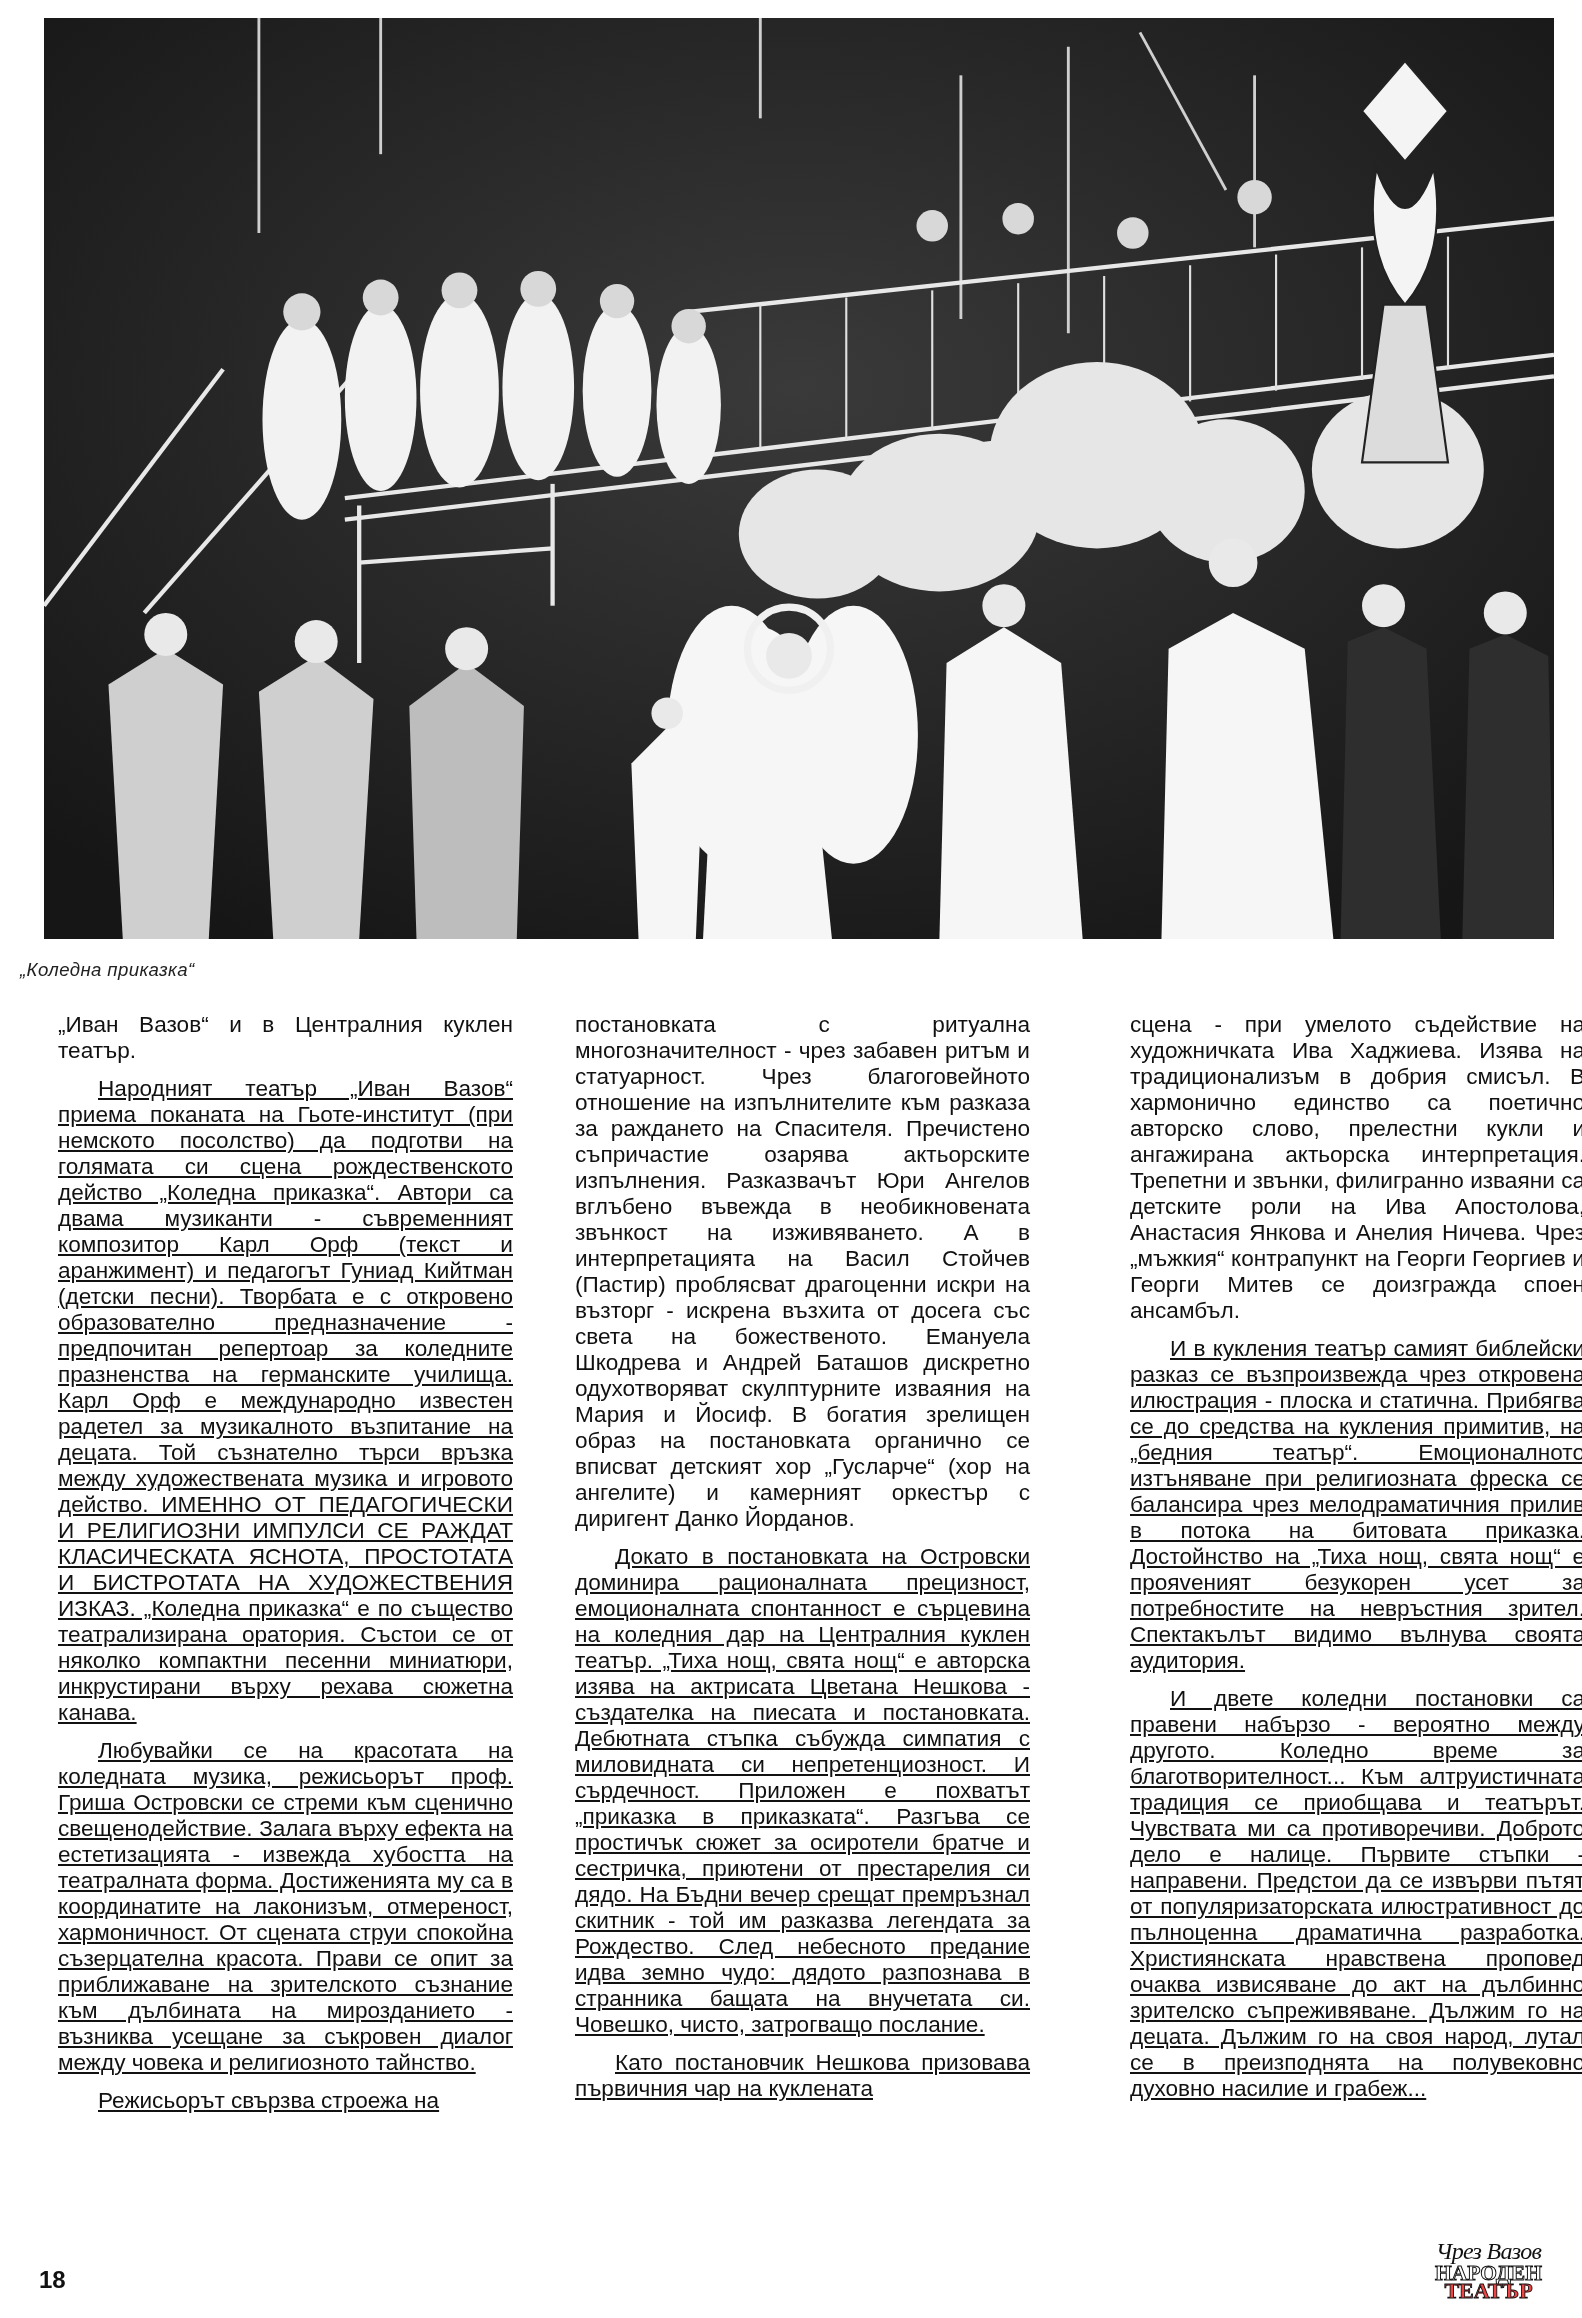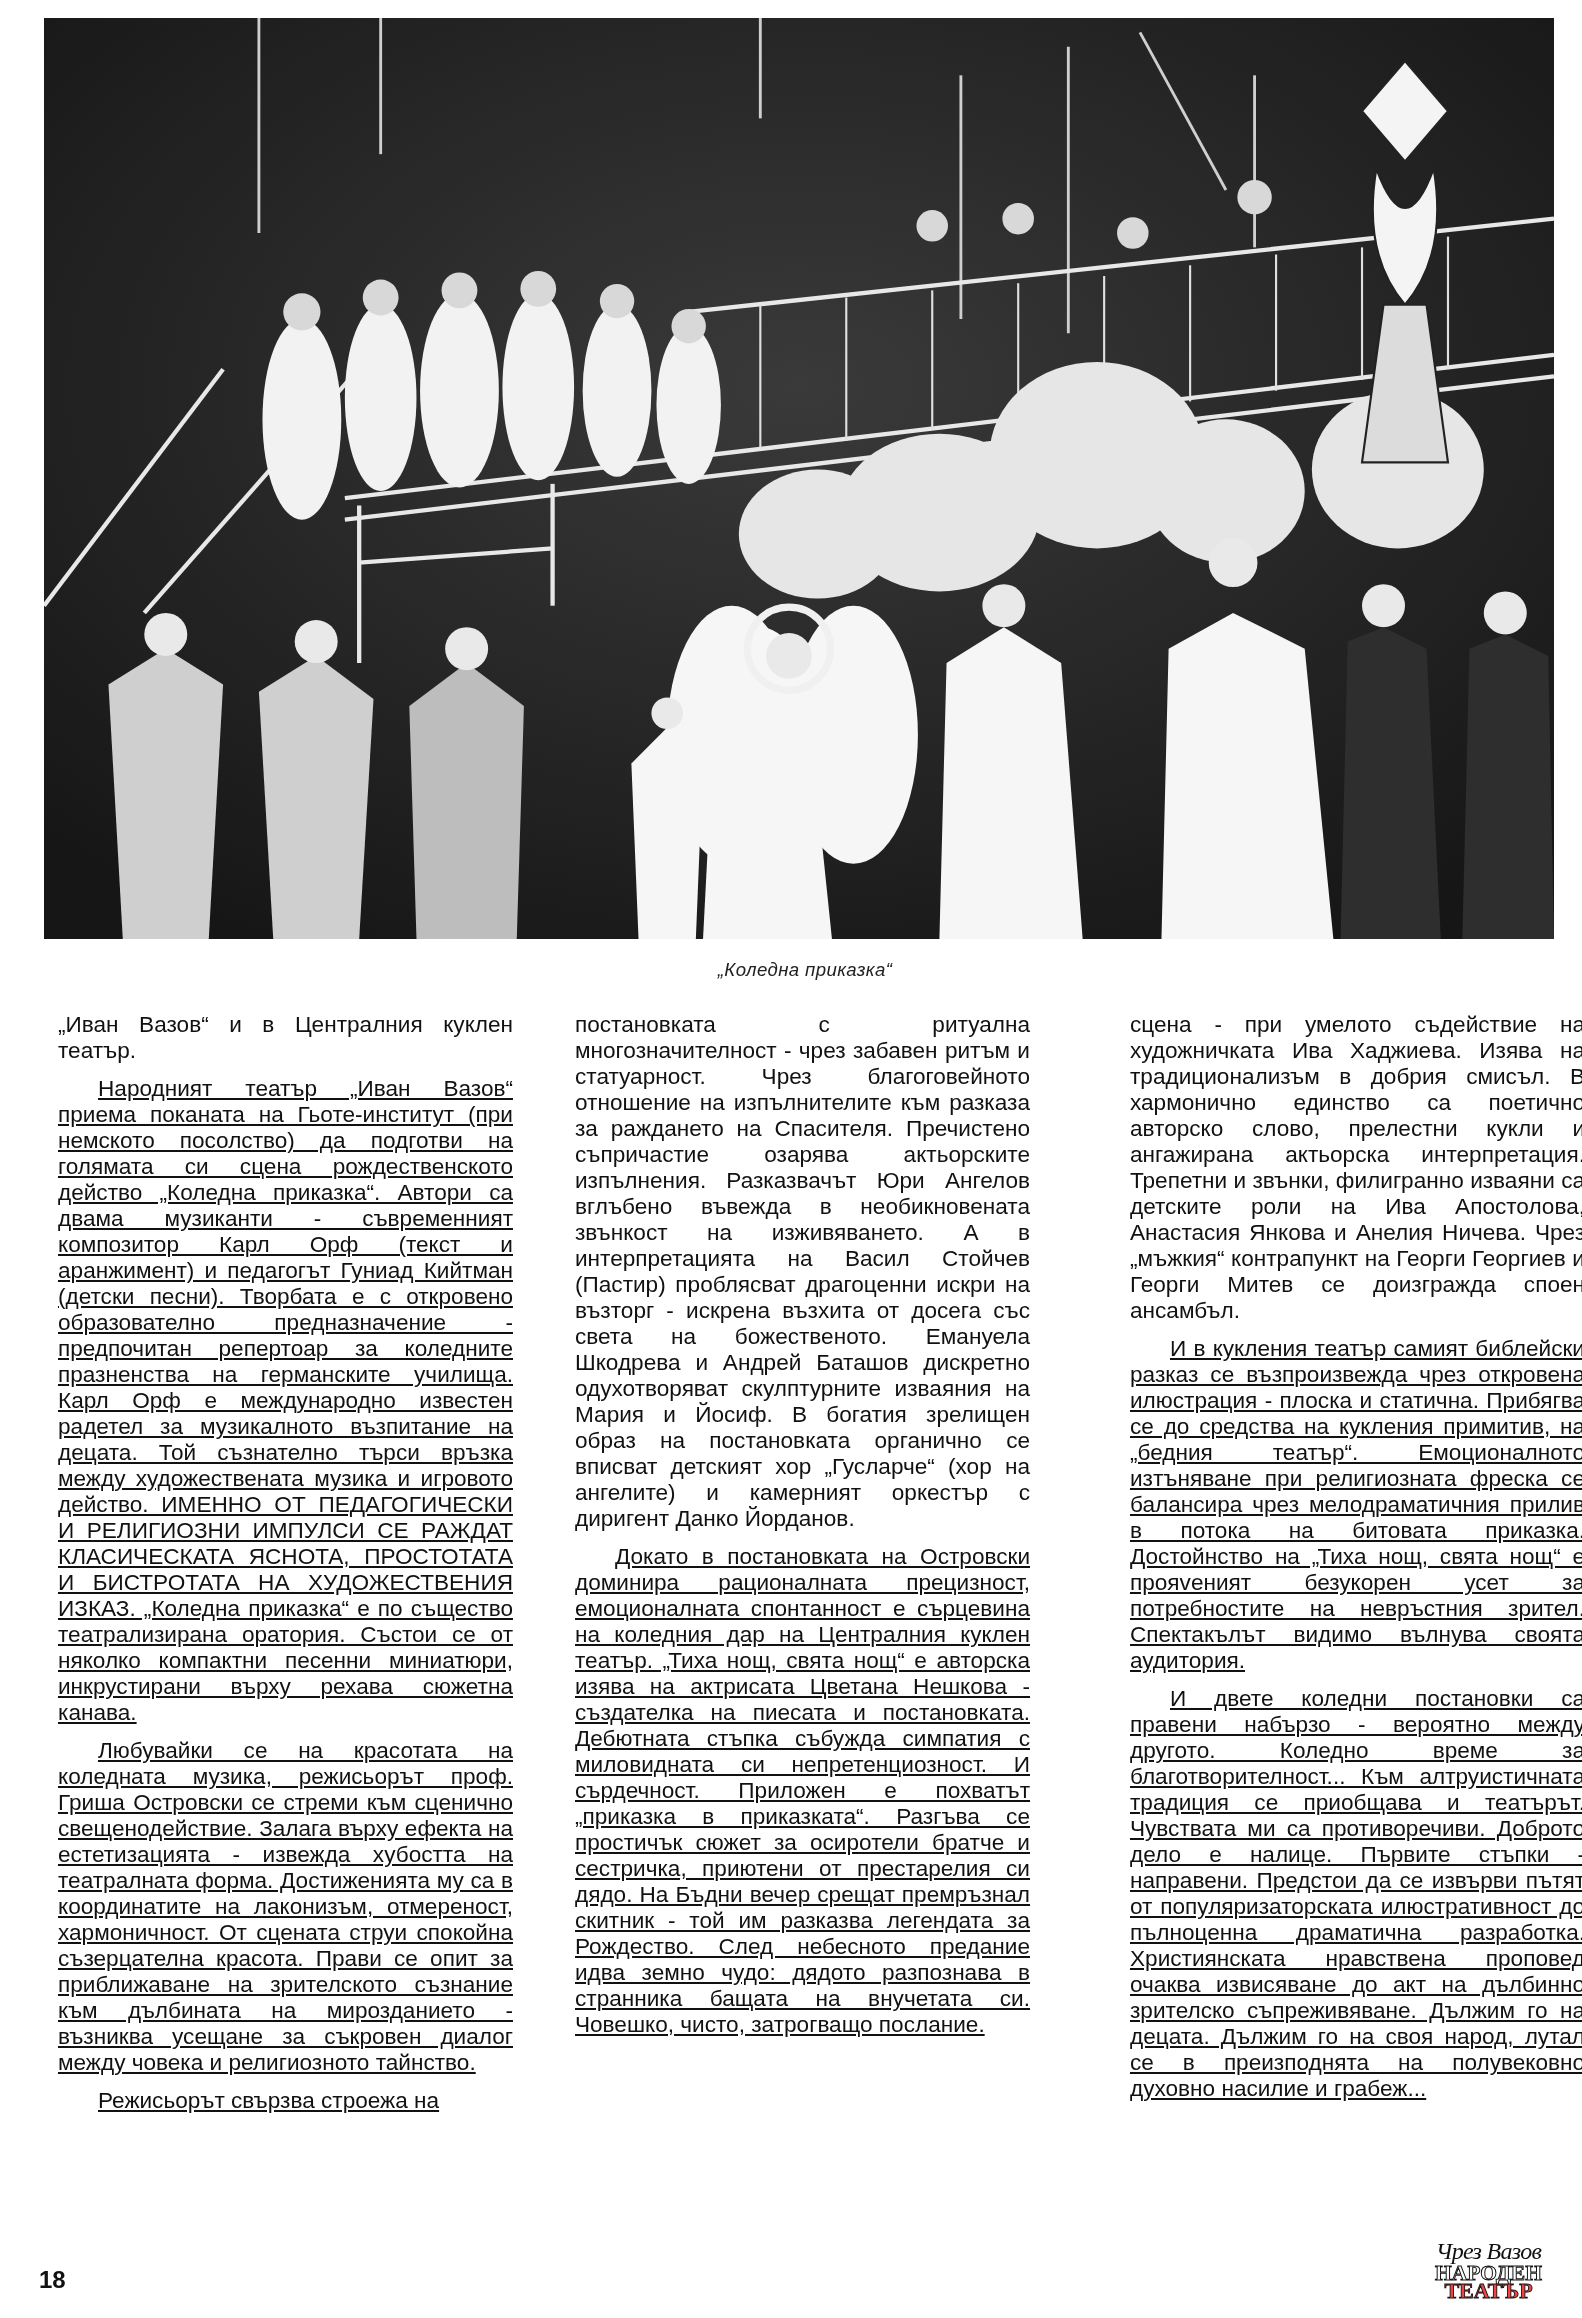--- a/index.html
+++ b/index.html
@@ -5,23 +5,23 @@
   html, body { margin: 0; padding: 0; background: #ffffff; }
   body { width: 1582px; height: 2319px; position: relative; overflow: hidden; font-family: "Liberation Sans", sans-serif; color: #111; }
 
   .photo {
     position: absolute; left: 44px; top: 18px; width: 1510px; height: 921px;
     background: #2a2a2a; overflow: hidden;
   }
   .photo svg { width: 100%; height: 100%; display: block; }
 
   .caption {
-    position: absolute; left: 0; width: 1582px; top: 959px; text-align: center;
+    position: absolute; left: 0; width: 1582px; top: 959px; text-align: left;
     font-style: italic; font-size: 18.6px; letter-spacing: 0.4px; color: #222;
-    padding-left: 28px; box-sizing: border-box;
+    padding-left: 20px; box-sizing: border-box;
   }
 
   .col {
     position: absolute; top: 1000px; width: 479px;
     font-size: 22.6px; line-height: 26px; text-align: justify;
     hyphens: manual;
   }
   .col p { margin: 12px; text-indent: 0; }
   .col p.indent { text-indent: 40px; text-decoration: underline; }
   #col1 { left: 46px; }
@@ -159,20 +159,21 @@
 <div class="col" id="col1">
   <p>„Иван Вазов“ и в Централния куклен театър.</p>
   <p class="indent">Народният театър „Иван Вазов“ приема поканата на Гьоте-институт (при немското посолство) да подготви на голямата си сцена рождественското действо „Коледна приказка“. Автори са двама музиканти - съвременният композитор Карл Орф (текст и аранжимент) и педагогът Гуниад Кийтман (детски песни). Творбата е с откровено образователно предназначение - предпочитан репертоар за коледните празненства на германските училища. Карл Орф е международно известен радетел за музикалното възпитание на децата. Той съзнателно търси връзка между художествената музика и игровото действо. ИМЕННО ОТ ПЕДАГОГИЧЕСКИ И РЕЛИГИОЗНИ ИМПУЛСИ СЕ РАЖДАТ КЛАСИЧЕСКАТА ЯСНОТА, ПРОСТОТАТА И БИСТРОТАТА НА ХУДОЖЕСТВЕНИЯ ИЗКАЗ. „Коледна приказка“ е по същество театрализирана оратория. Състои се от няколко компактни песенни миниатюри, инкрустирани върху рехава сюжетна канава.</p>
   <p class="indent">Любувайки се на красотата на коледната музика, режисьорът проф. Гриша Островски се стреми към сценично свещенодействие. Залага върху ефекта на естетизацията - извежда хубостта на театралната форма. Достиженията му са в координатите на лаконизъм, отмереност, хармоничност. От сцената струи спокойна съзерцателна красота. Прави се опит за приближаване на зрителското съзнание към дълбината на мирозданието - възниква усещане за съкровен диалог между човека и религиозното тайнство.</p>
   <p class="indent">Режисьорът свързва строежа на</p>
 </div>
 
 <div class="col" id="col2">
   <p>постановката с ритуална многозначителност - чрез забавен ритъм и статуарност. Чрез благоговейното отношение на изпълнителите към разказа за раждането на Спасителя. Пречистено съпричастие озарява актьорските изпълнения. Разказвачът Юри Ангелов вглъбено въвежда в необикновената звънкост на изживяването. А в интерпретацията на Васил Стойчев (Пастир) проблясват драгоценни искри на възторг - искрена възхита от досега със света на божественото. Емануела Шкодрева и Андрей Баташов дискретно одухотворяват скулптурните изваяния на Мария и Йосиф. В богатия зрелищен образ на постановката органично се вписват детският хор „Гусларче“ (хор на ангелите) и камерният оркестър с диригент Данко Йорданов.</p>
   <p class="indent">Докато в постановката на Островски доминира рационалната прецизност, емоционалната спонтанност е сърцевина на коледния дар на Централния куклен театър. „Тиха нощ, свята нощ“ е авторска изява на актрисата Цветана Нешкова - създателка на пиесата и постановката. Дебютната стъпка събужда симпатия с миловидната си непретенциозност. И сърдечност. Приложен е похватът „приказка в приказката“. Разгъва се простичък сюжет за осиротели братче и сестричка, приютени от престарелия си дядо. На Бъдни вечер срещат премръзнал скитник - той им разказва легендата за Рождество. След небесното предание идва земно чудо: дядото разпознава в странника бащата на внучетата си. Човешко, чисто, затрогващо послание.</p>
+  <p class="indent">Като постановчик Нешкова призовава първичния чар на куклената</p>
 </div>
 
 <div class="col" id="col3">
   <p>сцена - при умелото съдействие на художничката Ива Хаджиева. Изява на традиционализъм в добрия смисъл. В хармонично единство са поетично авторско слово, прелестни кукли и ангажирана актьорска интерпретация. Трепетни и звънки, филигранно изваяни са детските роли на Ива Апостолова, Анастасия Янкова и Анелия Ничева. Чрез „мъжкия“ контрапункт на Георги Георгиев и Георги Митев се доизгражда споен ансамбъл.</p>
   <p class="indent">И в кукления театър самият библейски разказ се възпроизвежда чрез откровена илюстрация - плоска и статична. Прибягва се до средства на кукления примитив, на „бедния театър“. Емоционалното изтъняване при религиозната фреска се балансира чрез мелодраматичния прилив в потока на битовата приказка. Достойнство на „Тиха нощ, свята нощ“ е прояveният безукорен усет за потребностите на невръстния зрител. Спектакълът видимо вълнува своята аудитория.</p>
   <p class="indent">И двете коледни постановки са правени набързо - вероятно между другото. Коледно време за благотворителност... Към алтруистичната традиция се приобщава и театърът. Чувствата ми са противоречиви. Доброто дело е налице. Първите стъпки - направени. Предстои да се извърви пътят от популяризаторската илюстративност до пълноценна драматична разработка. Християнската нравствена проповед очаква извисяване до акт на дълбинно зрителско съпреживяване. Дължим го на децата. Дължим го на своя народ, лутал се в преизподнята на полувековно духовно насилие и грабеж...</p>
 </div>
 
 <div class="page-num">18</div>
 

